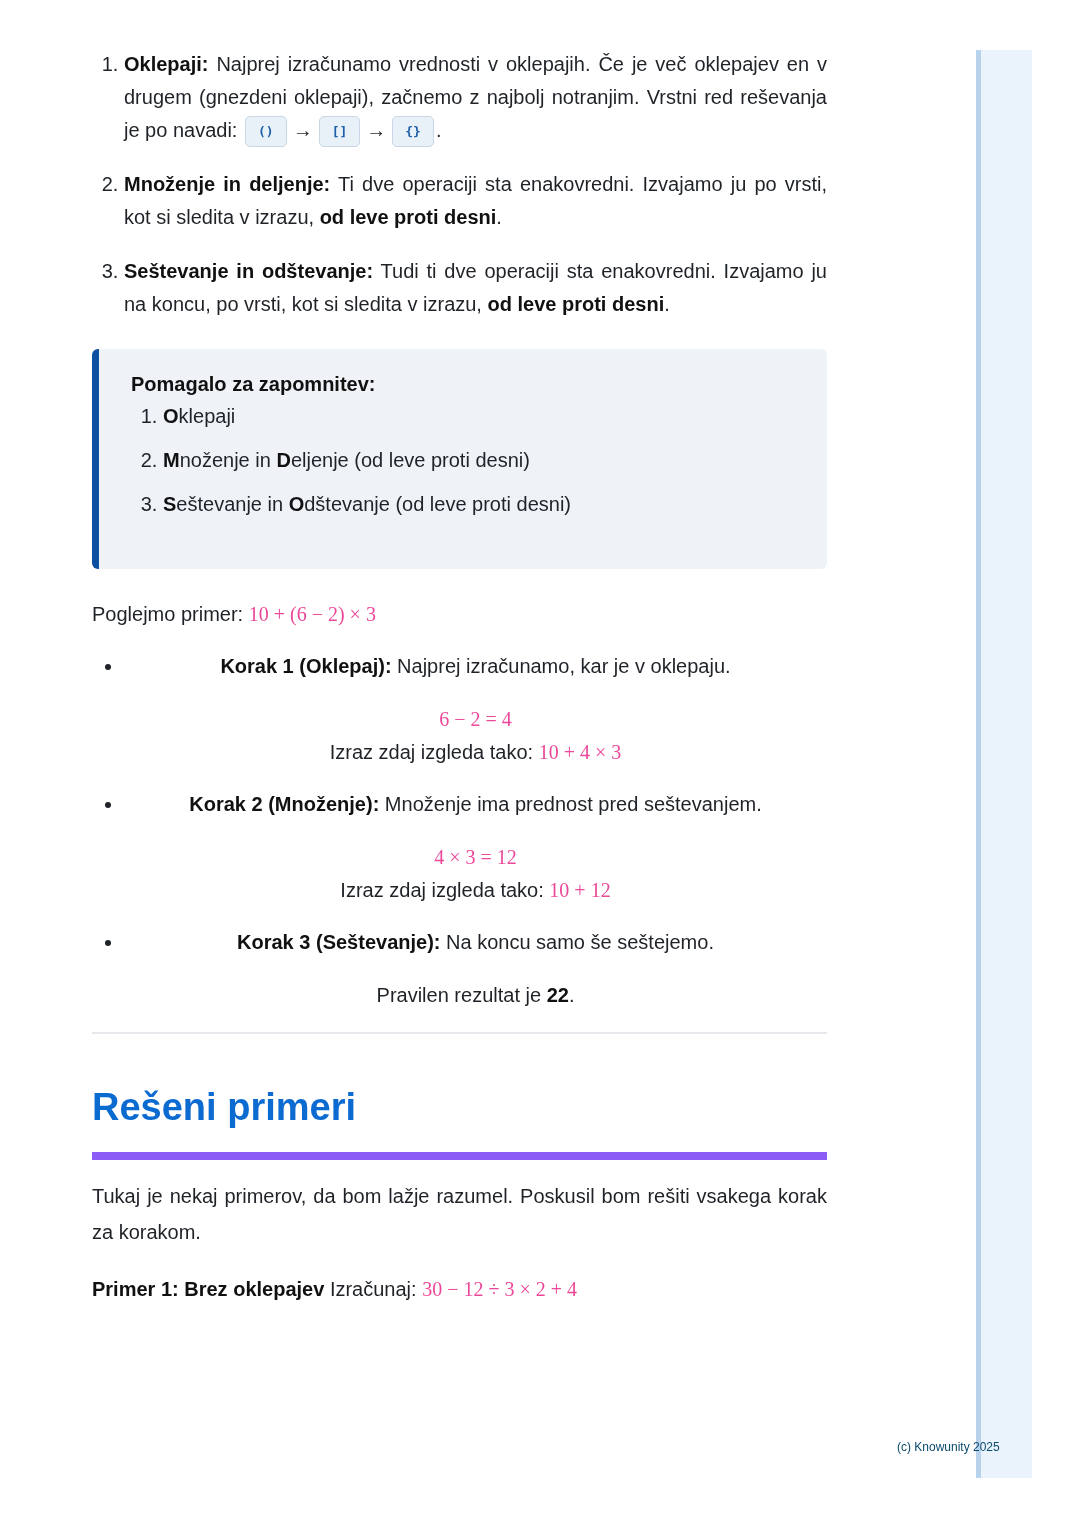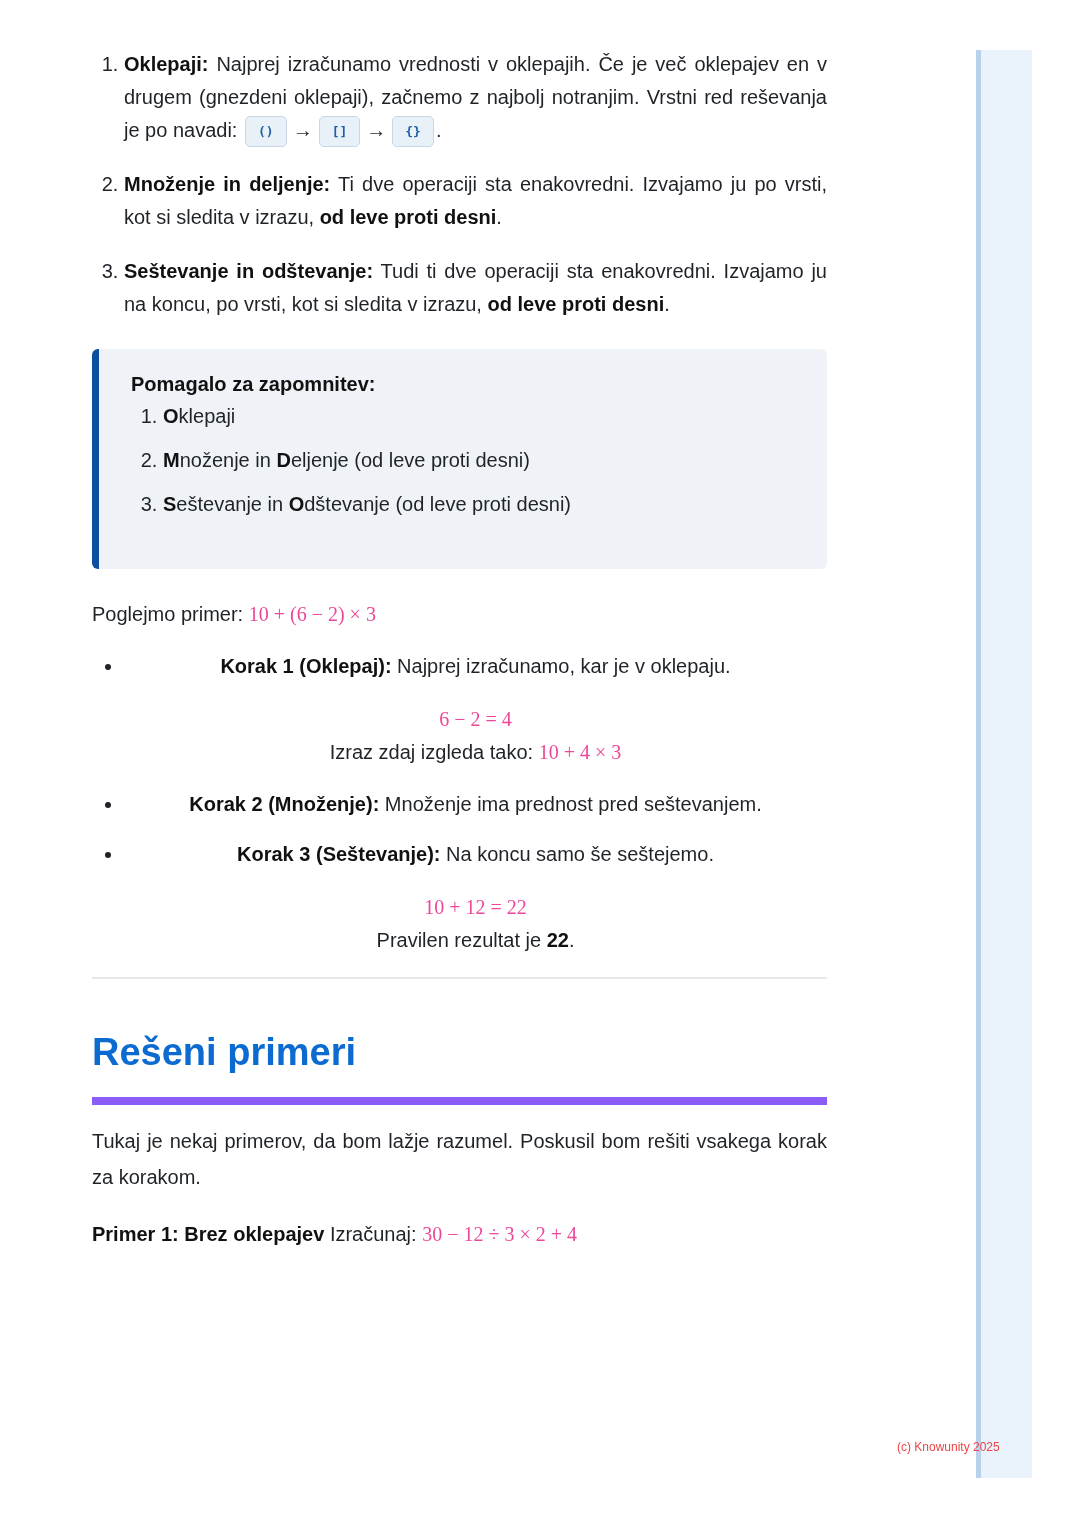--- a/index.html
+++ b/index.html
@@ -38,21 +38,21 @@
   hr.sep { border: none; border-top: 2px solid #e6e8eb; margin: 14px 0 0 0; }
   h2.section { color: #0c6bd0; font-size: 38px; font-weight: 700; margin: 48px 0 0 0; padding-bottom: 20px;
     border-bottom: 8px solid #8b5cf6; line-height: 50px; }
   .para { margin-top: 18px; line-height: 36px; text-align: justify; }
   .primer { margin-top: 24px; line-height: 30px; }
   ol.primer-steps { margin: 22px 0 0 0; padding-left: 32px; }
   ol.primer-steps li { line-height: 33px; text-align: justify; }
 
   .sidebar { position: absolute; left: 976px; top: 50px; width: 56px; height: 1428px;
     background: #eaf2fb; border-left: 5px solid #b9d2ec; box-sizing: border-box; }
-  .footer { position: absolute; left: 897px; top: 1440px; font-size: 12px; color: #ef4444; }
+  .footer { position: absolute; left: 897px; top: 1440px; font-size: 12px; color: #0c4a6e; }
 </style>
 </head>
 <body>
 
 <div class="content">
 
   <ol class="rules">
     <li>
       <b>Oklepaji:</b>
       <span>Najprej izračunamo vrednosti v oklepajih. Če je več oklepajev en v drugem (gnezdeni oklepaji), začnemo z najbolj notranjim. Vrstni red reševanja je po navadi:</span>
@@ -89,26 +89,29 @@
       <b>Korak 1 (Oklepaj):</b>
       <span>Najprej izračunamo, kar je v oklepaju.</span>
       <div class="step-detail">
         <div class="math">6 − 2 = 4</div>
         <div><span>Izraz zdaj izgleda tako:</span> <span class="math">10 + 4 × 3</span></div>
       </div>
     </li>
     <li>
       <b>Korak 2 (Množenje):</b>
       <span>Množenje ima prednost pred seštevanjem.</span>
+      <div class="step-detail">
+        <div class="math">4 × 3 = 12</div>
+        <div><span>Izraz zdaj izgleda tako:</span> <span class="math">10 + 12</span></div>
+      </div>
     </li>
     <li>
       <b>Korak 3 (Seštevanje):</b>
       <span>Na koncu samo še seštejemo.</span>
       <div class="step-detail">
-        <div class="math">10 + 12 = 22</div>
         <div><span>Pravilen rezultat je</span> <b>22</b><span>.</span></div>
       </div>
     </li>
   </ul>
 
   <hr class="sep">
 
   <h2 class="section">Rešeni primeri</h2>
 
   <div class="para">Tukaj je nekaj primerov, da bom lažje razumel. Poskusil bom rešiti vsakega korak za korakom.</div>

